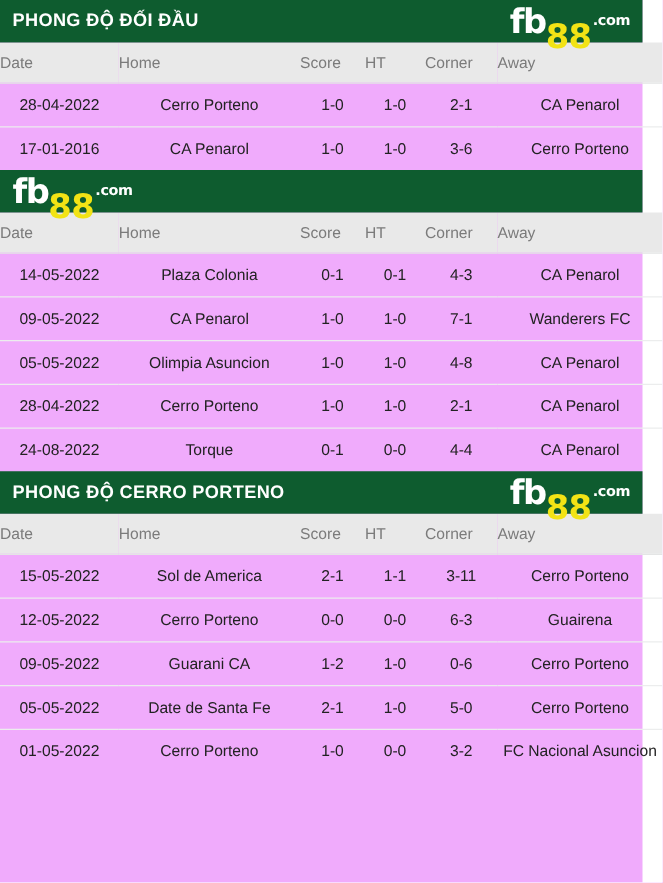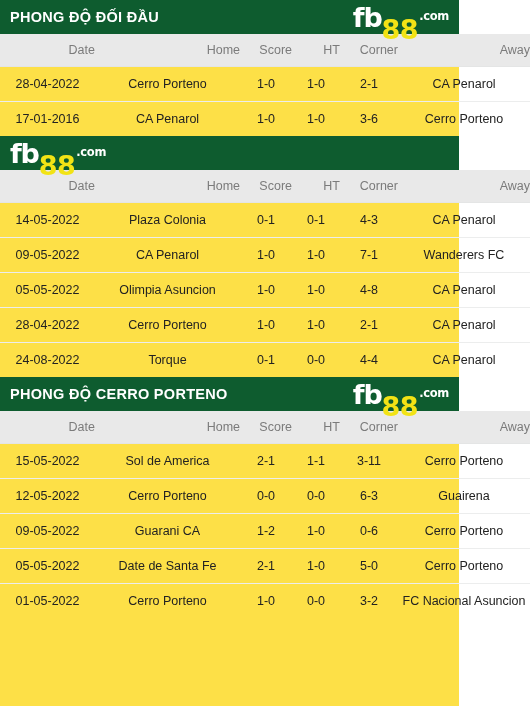--- a/index.html
+++ b/index.html
@@ -3,21 +3,21 @@
 <meta charset="utf-8">
 <style>
   * { box-sizing: border-box; margin: 0; padding: 0; }
   html, body {
     width: 530px;
     height: 706px;
     background: #ffffff;
     font-family: "Liberation Sans", "DejaVu Sans", sans-serif;
     overflow: hidden;
   }
-  .page { width: 459px; height: 706px; position: relative; background:#fde047; }
+  .page { width: 514px; height: 706px; position: relative; background:#f0abfc; }
 
   
   .section-head {
     height: 34px;
     background: #0e5c2f;
     display: flex;
     align-items: center;
     justify-content: space-between;
     padding: 0 8px 0 10px;
     position: relative;
@@ -66,21 +66,21 @@
     width: 530px;
     border-collapse: collapse;
     table-layout: fixed;
   }
   table.match-table thead th {
     background: #e9e9e9;
     color: #7b7b7b;
     font-size: 12.5px;
     font-weight: normal;
     height: 32px;
-    text-align: right;
+    text-align: left;
     border: none;
   }
   table.match-table tbody td {
     height: 35px;
     font-size: 12.5px;
     text-align: center;
     border-top: 1px solid #eceded;
     color: #222222;
     vertical-align: middle;
     white-space: nowrap;

